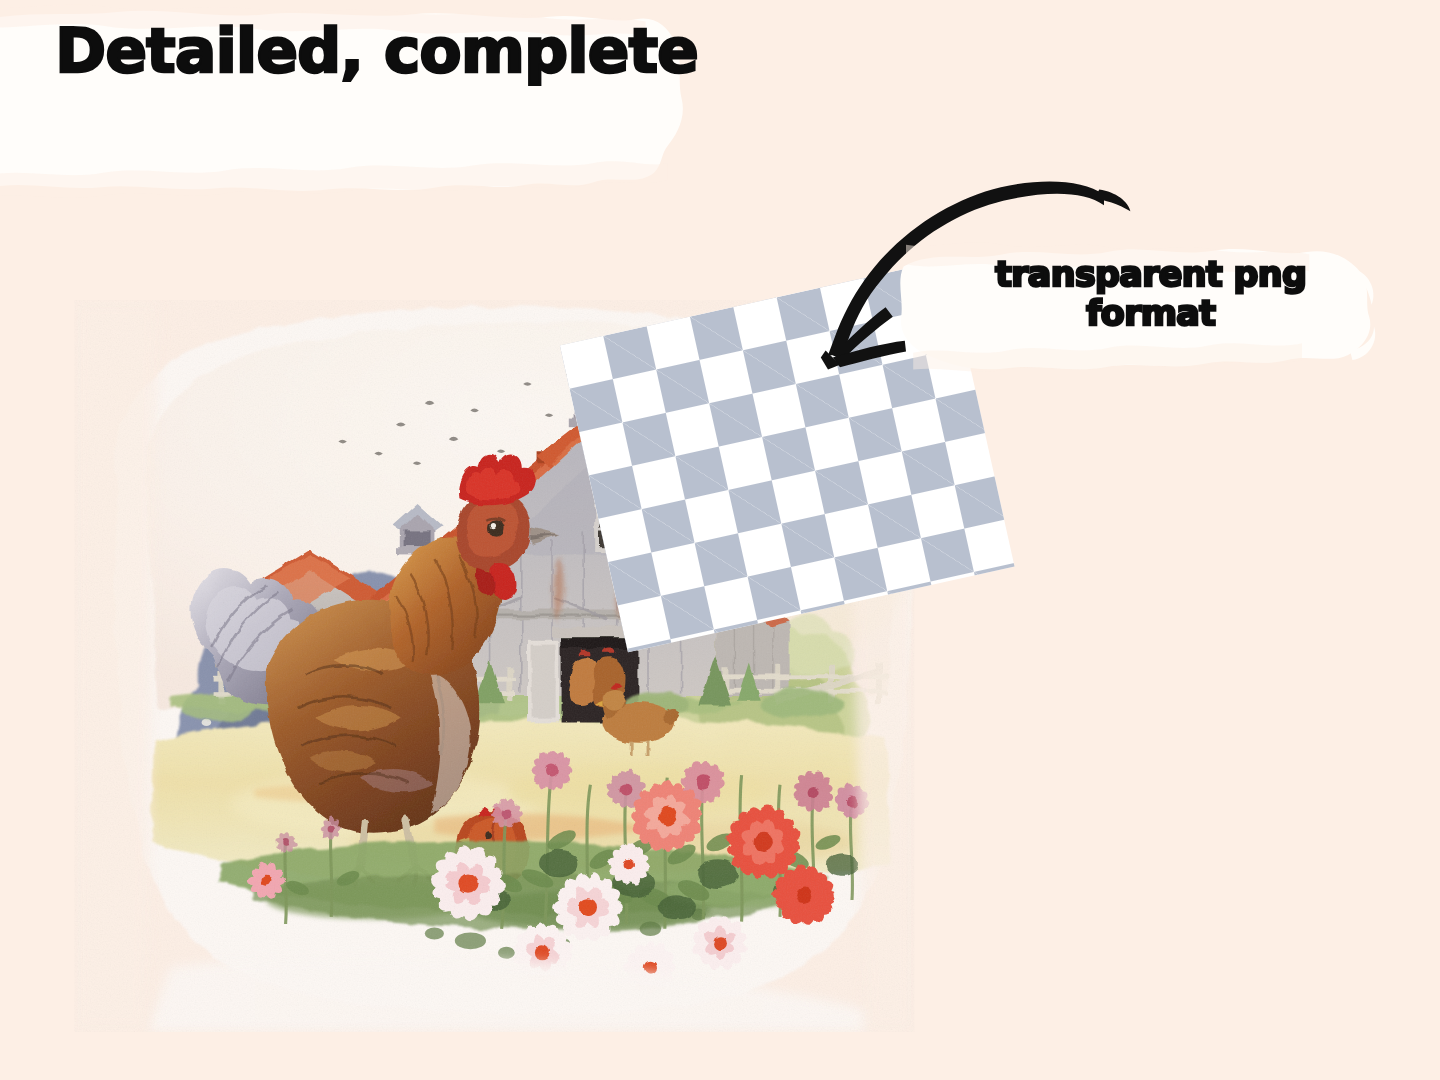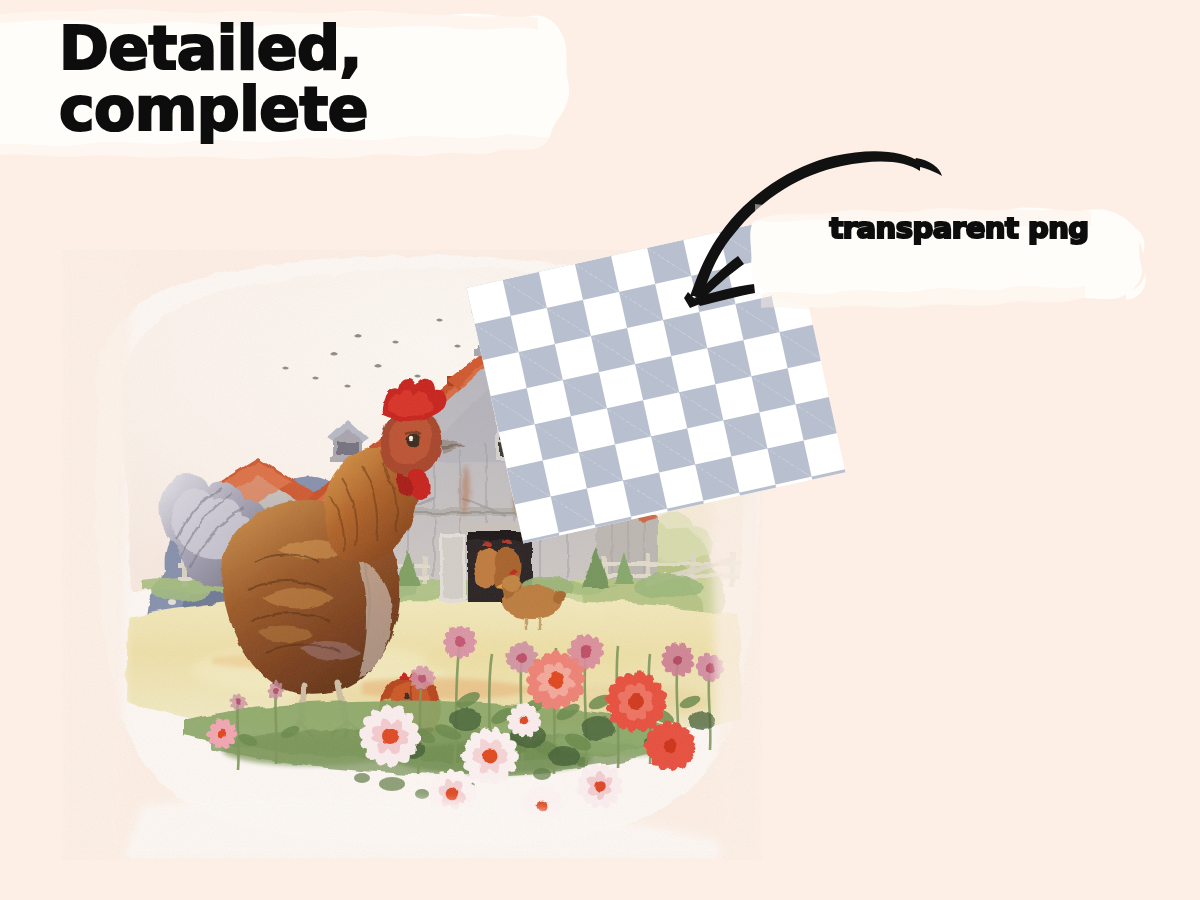--- a/index.html
+++ b/index.html
@@ -15,21 +15,21 @@
   .banner .paint{position:absolute;inset:0;}
   .banner .txt{
     position:absolute;left:18px;right:0;
     font-family:"DejaVu Sans", sans-serif;
     font-weight:bold;color:#0d0d0d;
     letter-spacing:-0.5px;line-height:1.02;
     -webkit-text-stroke:2.2px #0d0d0d;
     text-align:left;
   }
   #banner-top{left:-10px;top:-4px;width:600px;height:172px;}
-  #banner-top .txt{top:22px;left:69px;font-size:60px;}
+  #banner-top .txt{top:22px;left:56px;font-size:51px;}
   #banner-top .txt .l2{display:block;padding-left:26px;margin-top:5px;}
 
   #banner-right{left:745px;top:192px;width:410px;height:128px;}
   #banner-right .txt{top:22px;font-size:29px;text-align:center;}
   #banner-right .txt .l2{display:block;margin-top:3px;}
 
   
   #checker-wrap{position:absolute;left:455px;top:225px;width:420px;height:330px;}
   #checker-tile{
     position:absolute;left:36px;top:24px;width:330px;height:262px;
@@ -862,16 +862,17 @@
                C148 8 120 18 90 12 C62 6 34 16 10 12 Z" fill="#fdefe5" opacity=".5"></path>
       <path d="M16 102 C40 96 68 106 94 100 C122 94 150 104 178 98
                C206 92 234 102 262 96 C288 90 314 100 340 94 L340 108
                C314 114 290 106 262 112 C234 118 206 108 178 114
                C150 120 122 110 94 116 C68 121 40 113 16 116 Z" fill="#fdefe5" opacity=".45"></path>
       <path d="M388 34 C398 40 402 52 398 62 C396 52 392 42 386 38 Z" fill="#fffdfa"></path>
       <path d="M380 100 C392 98 400 90 400 80 C404 92 396 106 382 108 Z" fill="#fffdfa"></path>
     </svg>
     <div class="txt">
       <span>transparent png</span>
+      <span class="l2">format</span>
     </div>
   </div>
 
 </div>
 
 </body></html>

